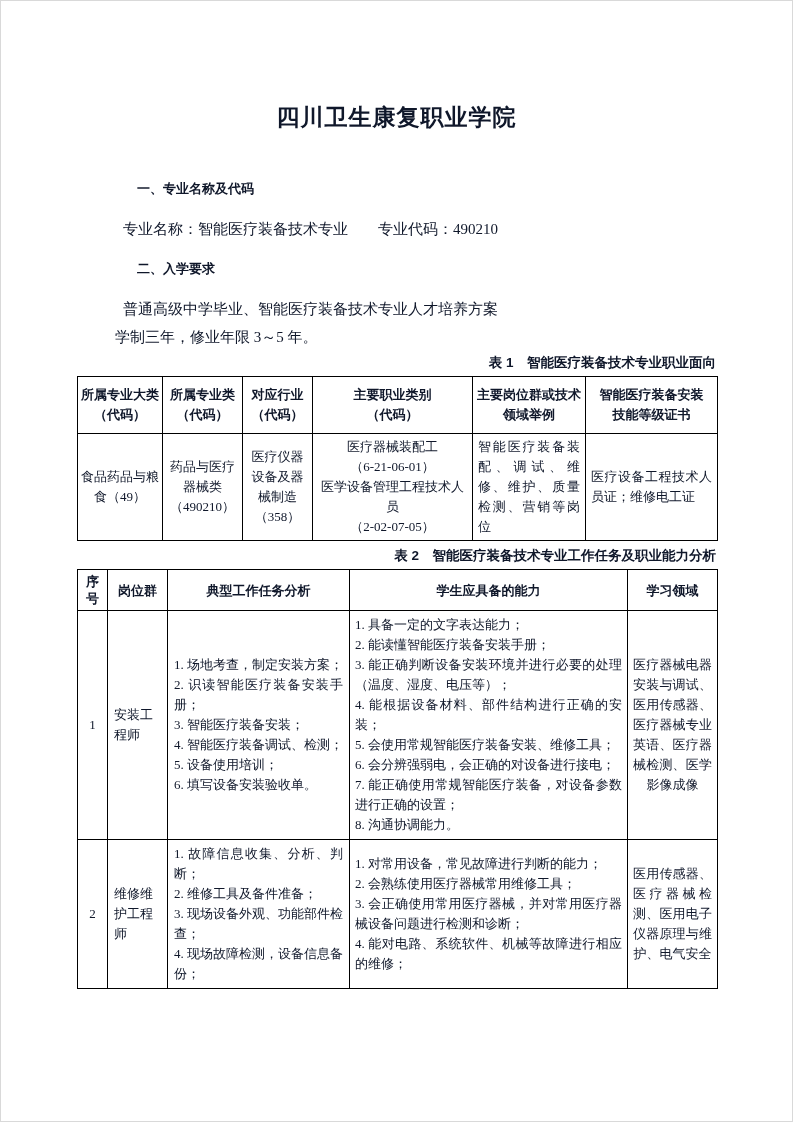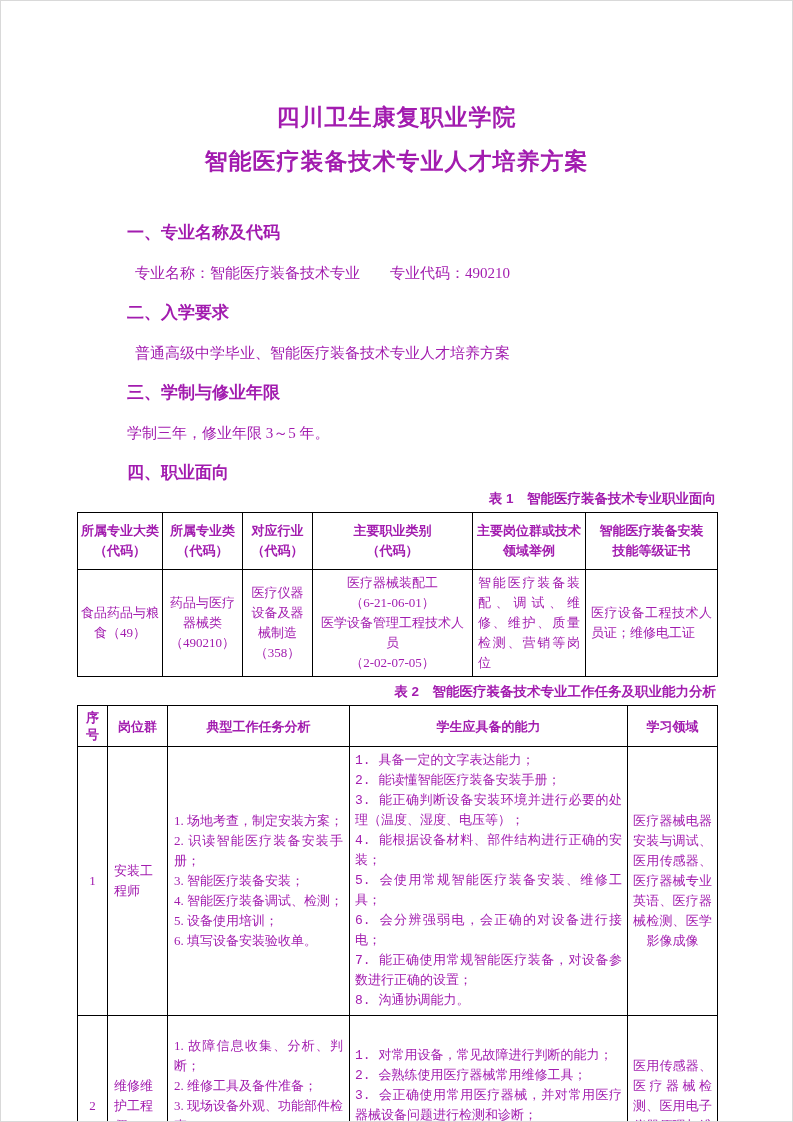--- a/index.html
+++ b/index.html
@@ -4,51 +4,51 @@
 <style>
   html, body { margin: 0; padding: 0; background: #f2f2f2; }
   .page {
     width: 793px;
     height: 1122px;
     margin: 0 auto;
     background: #ffffff;
     border: 1px solid #d9d9d9;
     box-sizing: border-box;
     font-family: "Liberation Serif", serif;
-    color: #a21caf;
+    color: #0f172a;
     overflow: hidden;
   }
   .content { padding: 0 76px; }
 
   
   .title-block {
     padding-top: 94px;
     text-align: center;
     font-family: "Liberation Sans", sans-serif;
     font-weight: bold;
     font-size: 23px;
     line-height: 44px;
     letter-spacing: 1px;
   }
 
   
   .sections { margin-top: 36px; }
   .sec-h {
     font-family: "Liberation Sans", sans-serif;
     font-weight: bold;
-    font-size: 17px;
+    font-size: 13px;
     line-height: 28px;
     padding-left: 48px;
-    margin: 2px;
+    margin: 12px;
   }
   .sec-p {
     font-size: 15px;
     line-height: 28px;
     padding-left: 46px;
-    margin: 12px;
+    margin: 0;
   }
   .sec-p--tight { padding-left: 38px; }
 
   
   .tbl-caption {
     text-align: right;
     font-family: "Liberation Sans", sans-serif;
     font-weight: bold;
     font-size: 13.5px;
     line-height: 18px;
@@ -91,56 +91,52 @@
   .t2 th { line-height: 17px; padding: 3px 1px; }
   .t2 col.c1 { width: 30px; }
   .t2 col.c2 { width: 60px; }
   .t2 col.c3 { width: 182px; }
   .t2 col.c4 { width: 278px; }
   .t2 col.c5 { width: 90px; }
   .t2 td.cell-no { text-align: center; }
   .t2 td.cell-group { text-align: left; padding: 2px 6px; }
   .t2 td.cell-tasks {
     text-align: justify;
-    padding: 20px 6px;
+    padding: 4px 6px;
     vertical-align: middle;
   }
   .t2 td.cell-abilities {
     text-align: justify;
     padding: 4px 5px;
     vertical-align: middle;
-    font-family: Liberation Mono, monospace;
   }
   .t2 td.cell-learning {
     text-align: justify;
     text-align-last: center;
     padding: 4px 5px;
     vertical-align: middle;
   }
 </style>
 </head>
 <body>
 
 <div class="page">
 
   <div class="title-block">
     <div>四川卫生康复职业学院</div>
-    <div>智能医疗装备技术专业人才培养方案</div>
   </div>
 
   <div class="content">
 
     <div class="sections">
       <p class="sec-h">一、专业名称及代码</p>
       <p class="sec-p">专业名称：智能医疗装备技术专业　　专业代码：490210</p>
       <p class="sec-h">二、入学要求</p>
       <p class="sec-p">普通高级中学毕业、智能医疗装备技术专业人才培养方案</p>
-      <p class="sec-h">三、学制与修业年限</p>
       <p class="sec-p sec-p--tight">学制三年，修业年限 3～5 年。</p>
-      <p class="sec-h">四、职业面向</p>
     </div>
 
     <div class="tbl-caption">表 1　智能医疗装备技术专业职业面向</div>
 
     <table class="t1">
       <colgroup>
         <col class="c1">
           <col class="c2">
           <col class="c3">
           <col class="c4">

